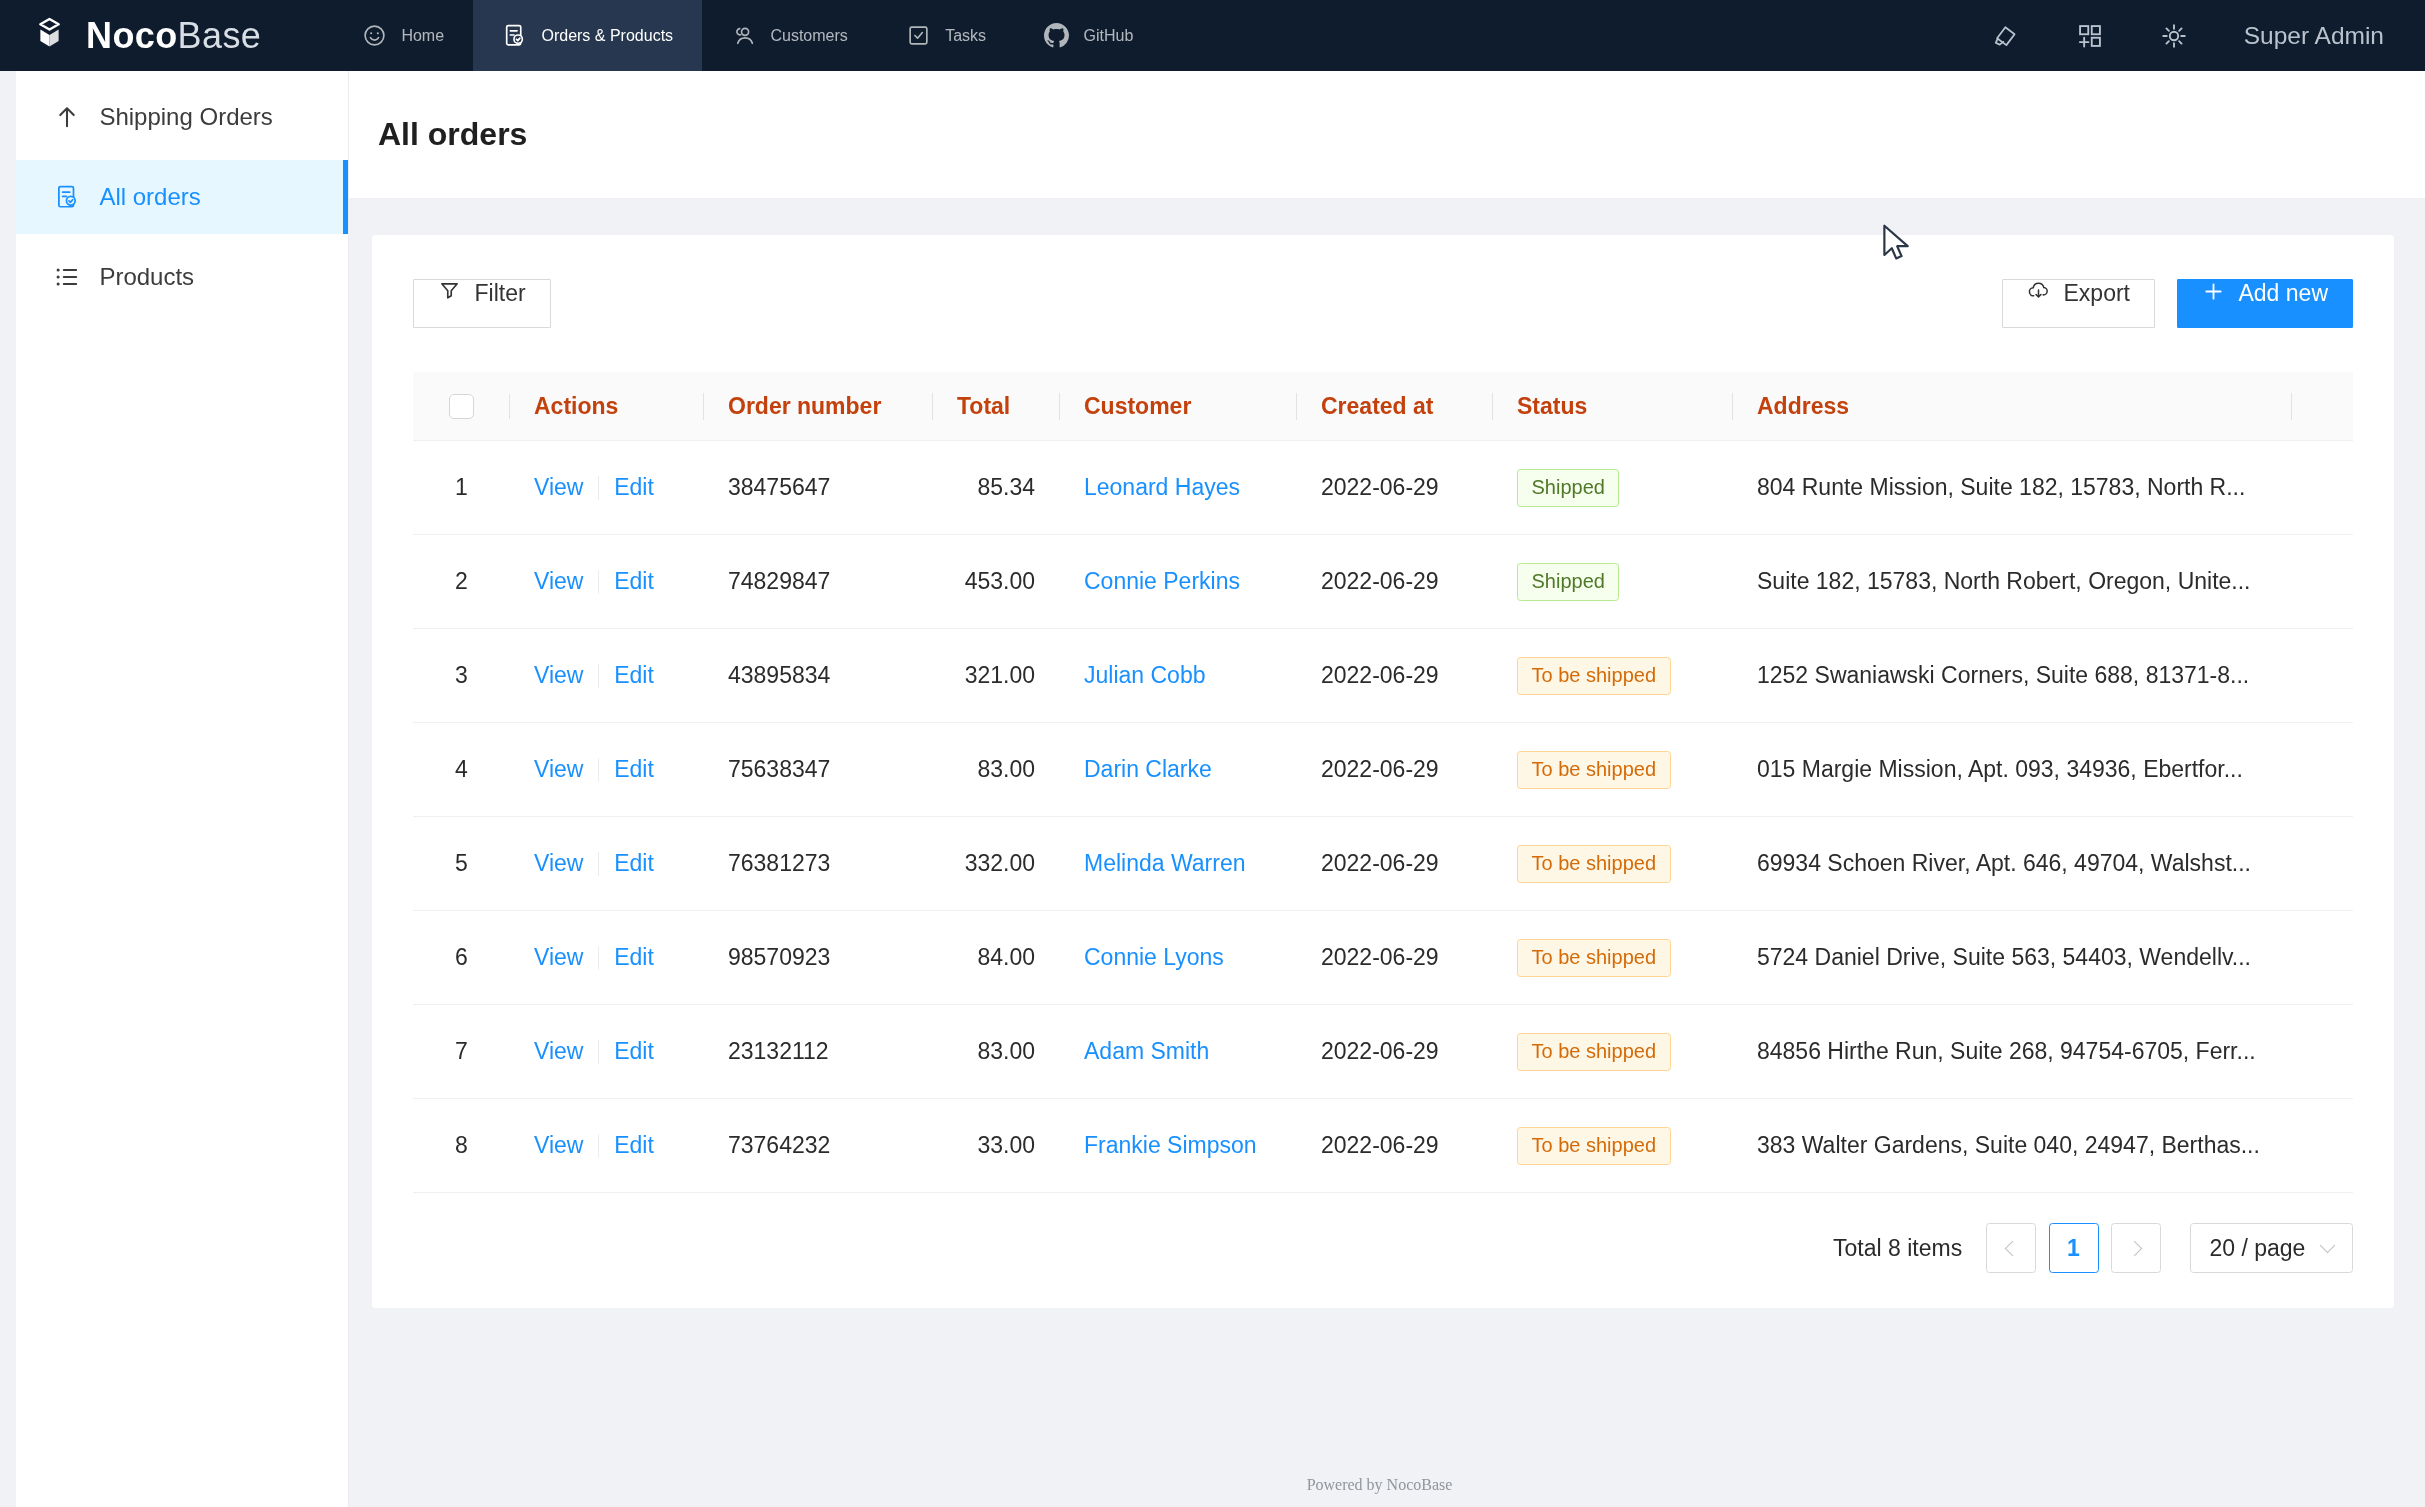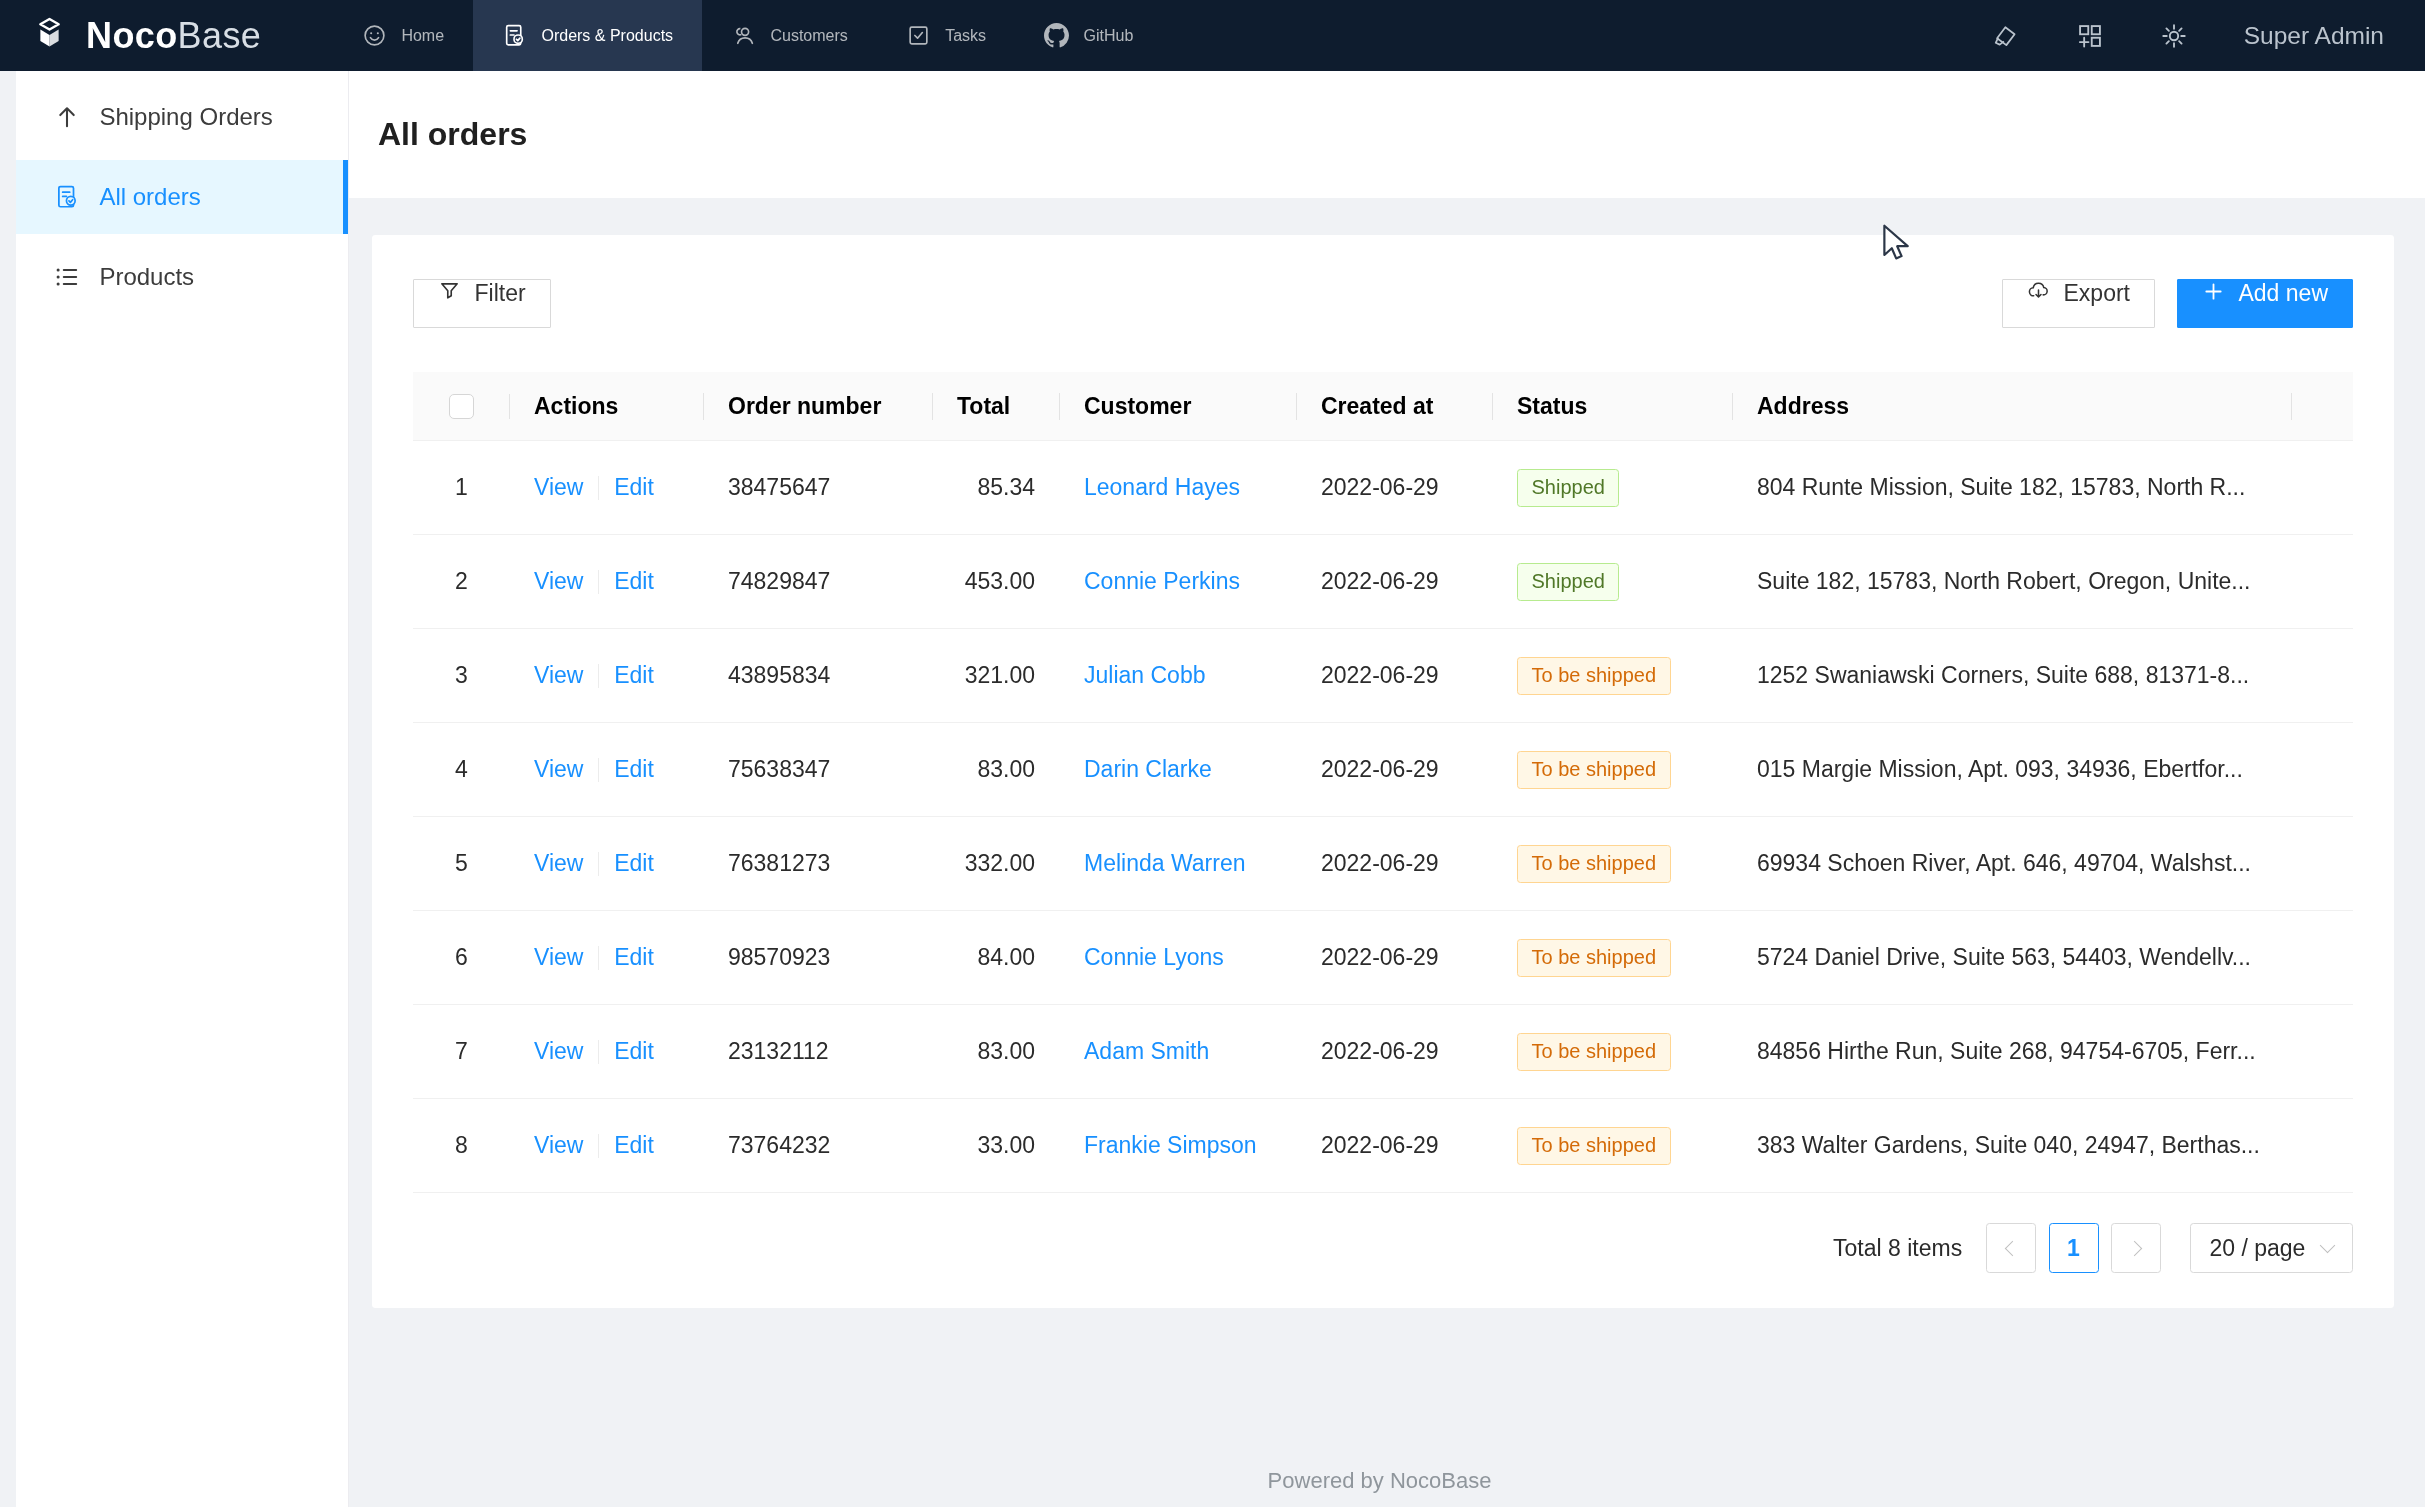--- a/index.html
+++ b/index.html
@@ -45,21 +45,21 @@
     border:0.8px solid #d9d9d9; border-radius:1px; background:#fff; font-size:23px; color:#333;
     cursor:pointer; white-space:nowrap; }
   .btn svg { width:23px; height:23px; }
   .btn.primary { background:#1890ff; border-color:#1890ff; color:#fff; }
   .toolbar-right { margin-left:auto; display:flex; gap:22px; }
 
   
   .table { margin:44px 41px 0; font-size:23px; color:#2b2b2b; }
   .trow { display:grid; grid-template-columns:97px 194px 229px 127px 237px 196px 240px 559px 61px;
     align-items:center; height:94px; border-bottom:0.8px solid #f0f0f0; }
-  .thead { height:69px; background:#fafafa; font-weight:700; color:#000000; border-bottom:0.8px solid #f0f0f0; }
+  .thead { height:69px; background:#fafafa; font-weight:700; color:#c2410c; border-bottom:0.8px solid #f0f0f0; }
   .cell { padding-left:24px; white-space:nowrap; overflow:hidden; }
   .cell.center { padding-left:0; text-align:center; }
   .cell.right { padding-left:0; padding-right:25px; text-align:right; }
   .thead .cell { position:relative; font-size:23px; }
   .thead .cell:not(:last-child)::after { content:""; position:absolute; right:0; top:50%;
     transform:translateY(-50%); width:0.8px; height:32px; background:rgba(0,0,0,.09); }
   .cb { width:25px; height:25px; border:1.7px solid #d6d6d6; border-radius:5px; background:#fff; margin:0 auto; cursor:pointer; }
   .link { color:#1890ff; cursor:pointer; }
   .actions { display:flex; align-items:center; gap:15px; }
   .vdiv { width:0.8px; height:24px; background:#ececec; }
@@ -75,21 +75,21 @@
   .pg-btn { width:50px; height:50px; border:0.8px solid #d9d9d9; border-radius:3.4px; background:#fff;
     display:flex; align-items:center; justify-content:center; color:#c0c0c0; cursor:pointer; }
   .pg-btn.page { border-color:#1890ff; color:#1890ff; font-weight:700; font-size:23px; }
   .pg-select { height:50px; border:0.8px solid #d9d9d9; border-radius:3.4px; background:#fff;
     display:flex; align-items:center; gap:17px; padding:0 18.6px; cursor:pointer;margin-left:16px; }
   .chev { width:11px; height:11px; border-right:1.7px solid currentColor; border-bottom:1.7px solid currentColor; }
   .chev.left  { transform:rotate(135deg); margin-left:4.2px; }
   .chev.right { transform:rotate(-45deg); margin-right:4.2px; }
   .chev.down  { transform:rotate(45deg); margin-top:-6px; color:#bfbfbf; }
 
-  .footer { position:absolute; left:0; right:0; bottom:13.5px; text-align:center; font-size:22px; color:#8f969c; }
+  .footer { position:absolute; left:0; right:0; bottom:13.5px; text-align:center; font-size:16px; color:#8f969c;font-family:Liberation Serif, serif; }
 
   .cursor { position:absolute; left:1880px; top:223px; width:35px; height:42px; z-index:50; pointer-events:none; }
 </style>
 </head>
 <body>
 
 <div class="topnav">
   <div class="logo">
     <svg viewBox="0 0 32 32" width="39" height="39">
       <path d="M16 2.5l7.5 4.3-7.5 4.3-7.5-4.3z" fill="none" stroke="#fff" stroke-width="2" stroke-linejoin="round"></path>

